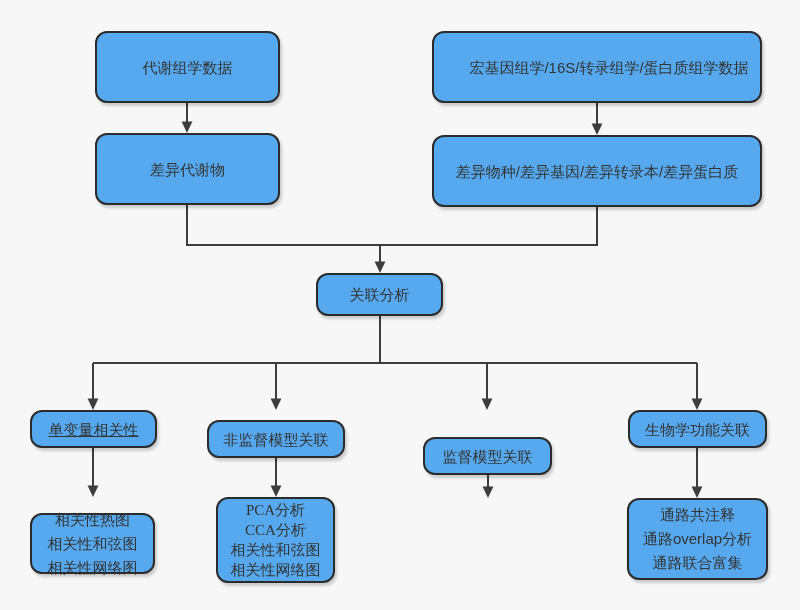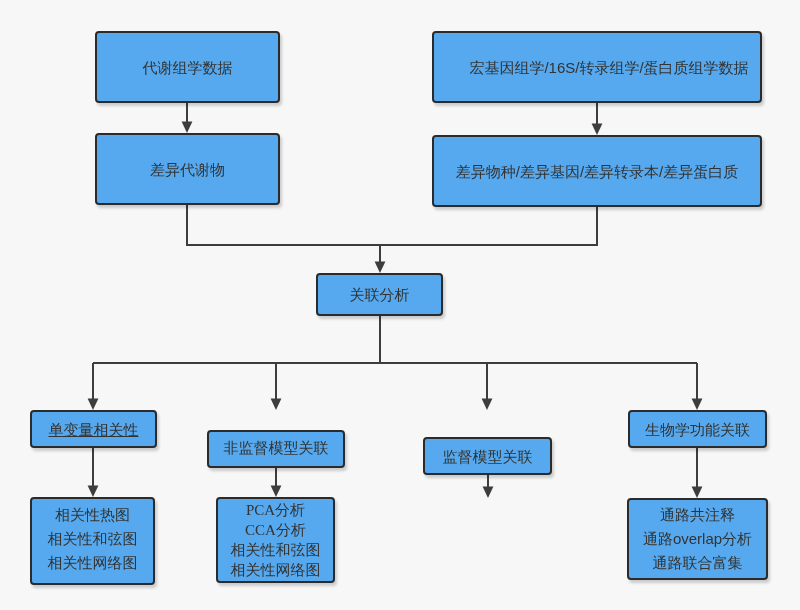--- a/index.html
+++ b/index.html
@@ -33,43 +33,43 @@
   }
   .arrowhead {
     fill: var(--connector);
     stroke: none;
   }
   .node {
     position: absolute;
     box-sizing: border-box;
     background: var(--node-fill);
     border: 2px solid var(--node-border);
-    border-radius: 4px;
+    border-radius: 12px;
     box-shadow: 2px 3px 3px rgba(0,0,0,0.18);
     display: flex;
     flex-direction: column;
     align-items: center;
     justify-content: center;
     text-align: center;
     color: var(--node-text);
     font-size: 15px;
     line-height: 21px;
     white-space: nowrap;
   }
   
   .n-metabolomics   { left: 95px;  top: 31px;  width: 185px; height: 72px; }
   .n-multiomics     { left: 432px; top: 31px;  width: 330px; height: 72px; padding-left: 24px; }
   .n-diffmet        { left: 95px;  top: 133px; width: 185px; height: 72px; }
   .n-difffeat       { left: 432px; top: 135px; width: 330px; height: 72px; }
   .n-assoc          { left: 316px; top: 273px; width: 127px; height: 43px; }
   .n-univar         { left: 30px;  top: 410px; width: 127px; height: 38px; text-decoration: underline; }
-  .n-unsup          { left: 207px; top: 430px; width: 138px; height: 38px; font-family: Liberation Mono, monospace; }
+  .n-unsup          { left: 207px; top: 420px; width: 138px; height: 38px; }
   .n-sup            { left: 423px; top: 410px; width: 129px; height: 38px; margin-top: 27px; }
   .n-biofunc        { left: 628px; top: 410px; width: 139px; height: 38px; }
-  .n-univar-out     { left: 30px;  top: 497px; width: 125px; height: 88px; line-height: 24px; font-family: Liberation Mono, monospace; }
+  .n-univar-out     { left: 30px;  top: 513px; width: 125px; height: 61px; line-height: 24px; }
   .n-unsup-out      { left: 216px; top: 497px; width: 119px; height: 86px; line-height: 20px; font-family: Liberation Serif, serif; }
   .n-sup-out        { left: 412px; top: 498px; width: 153px; height: 82px; line-height: 24px; }
   .n-biofunc-out    { left: 627px; top: 498px; width: 141px; height: 82px; line-height: 24px; }
 </style>
 </head>
 <body>
 
 <div class="canvas">
 
   <svg class="edges" viewBox="0 0 800 610">

